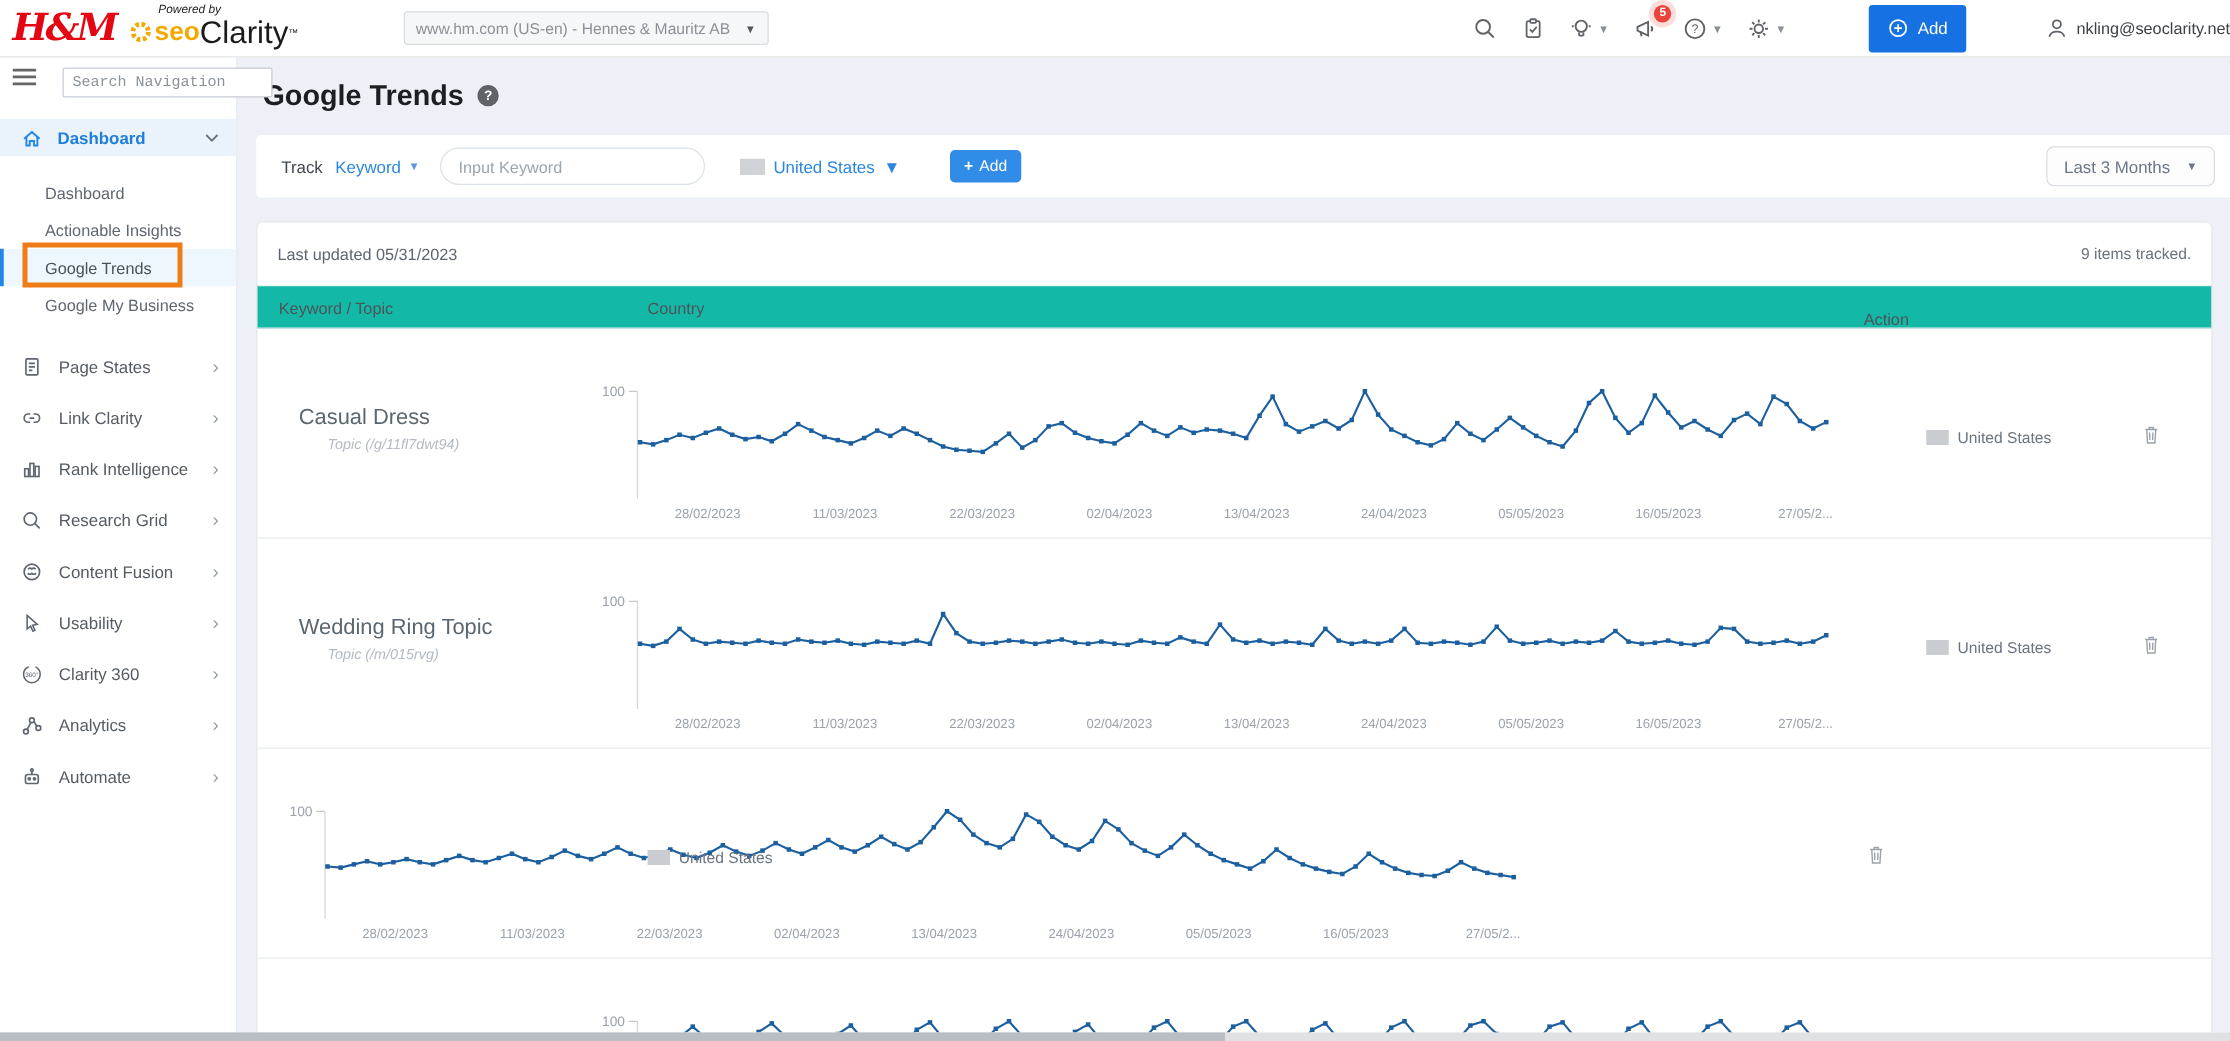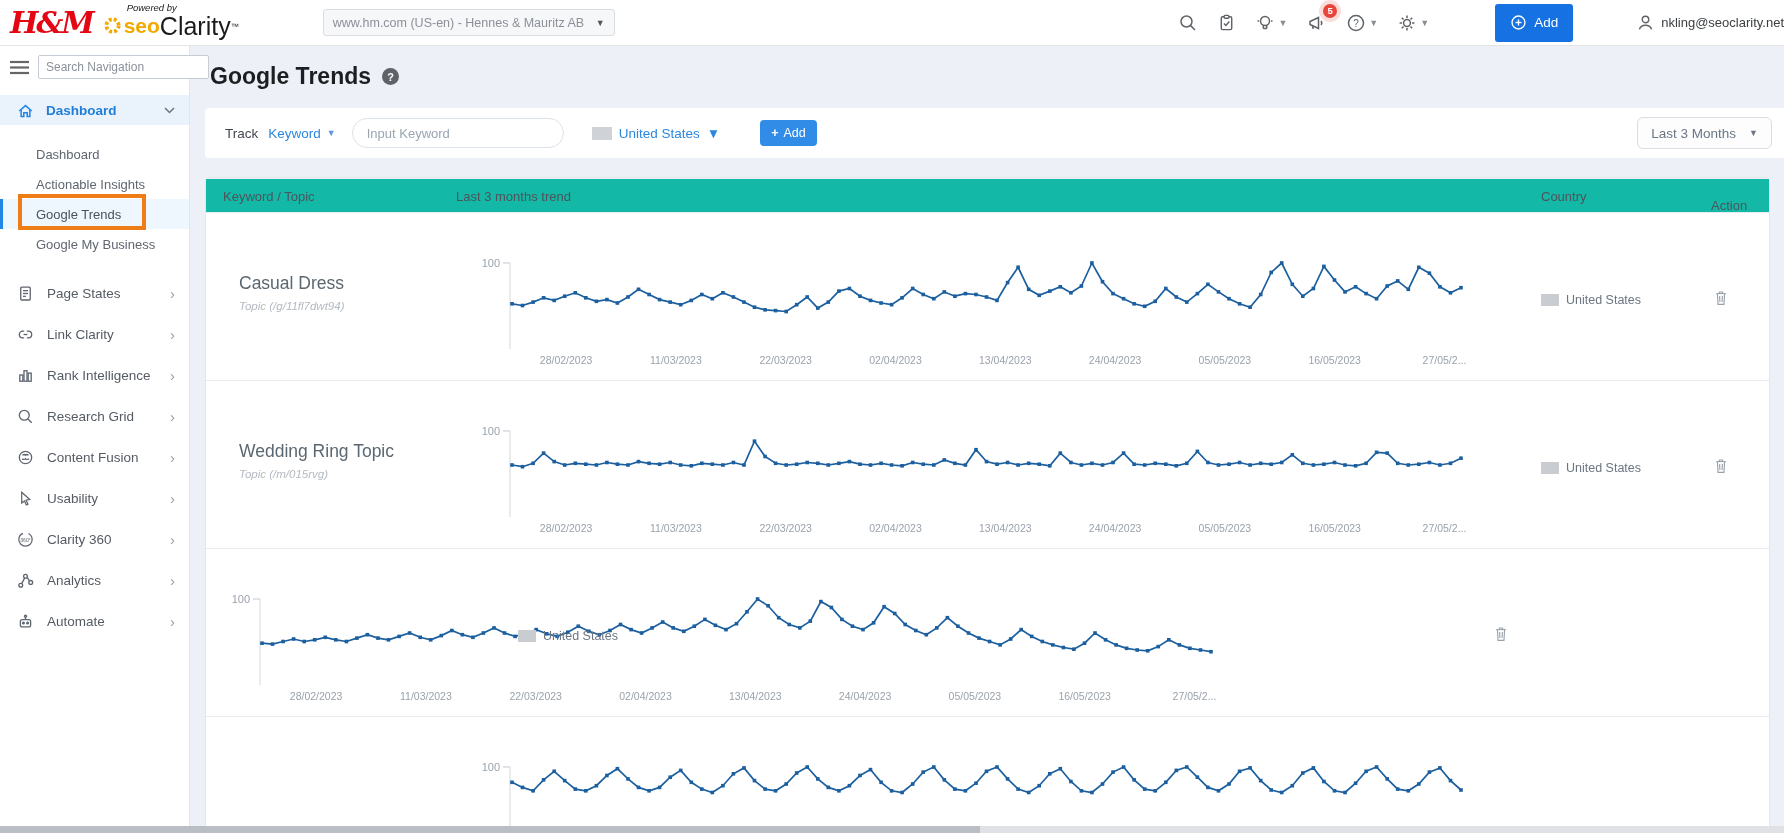--- a/index.html
+++ b/index.html
@@ -30,21 +30,21 @@
   .chevtiny{color:#8a8f96;font-size:9px;}
   .badge{position:absolute;top:-9px;right:-10px;background:#e8453c;color:#fff;font-size:9.5px;
     font-weight:bold;border-radius:9px;padding:1.5px 4.5px;box-shadow:0 0 0 4px #fbdedc;}
   .addbtn{margin-left:18px;height:38px;background:#1671e2;color:#fff;border:none;border-radius:3px;
     padding:0 15px;font-size:13.5px;display:flex;align-items:center;gap:7px;cursor:pointer;font-family:inherit;}
   .user{margin-left:15px;display:flex;align-items:center;gap:6px;font-size:13px;color:#3c4043;
     white-space:nowrap;cursor:pointer;flex-shrink:0;}
   
   .sidebar{position:absolute;top:46px;left:0;width:190px;bottom:7px;background:#fff;
     border-right:1px solid #e2e5e9;z-index:5;}
-  .side-top{padding:8px 10px;height:42px;display:flex;align-items:center;gap:9px;}
+  .side-top{padding:8px 10px;height:42px;display:flex;gap:21px;font-family:Liberation Mono, monospace;}
   .search-nav{flex:1;height:24px;border:1px solid #c6ccd4;border-radius:2px;font-size:12px;
     padding:0 7px;color:#555;font-family:inherit;outline:none;}
   .search-nav::placeholder{color:#8b929b;}
   .group{margin-top:7px;height:30px;background:#eaf2fc;display:flex;align-items:center;
     padding:0 14px 0 16px;cursor:pointer;}
   .group .glabel{color:#1f7fd8;font-weight:bold;font-size:13.5px;margin-left:11px;flex:1;}
   .submenu{padding-top:14px;}
   .subitem{height:30px;display:flex;align-items:center;padding-left:36px;font-size:13px;
     color:#5f6670;cursor:pointer;}
   .subitem.sel{background:#eef6fe;border-left:3px solid #2086e8;padding-left:33px;color:#4a5158;}
@@ -84,21 +84,21 @@
   .card-head{height:50px;display:flex;justify-content:space-between;align-items:center;
     padding:0 16px;font-size:13px;color:#5d6570;}
   .items-tracked{font-size:12.5px;color:#6a737c;}
   .thead,.trow{display:grid;grid-template-columns:250px 1fr 220px 70px;}
   .thead{height:35px;background:#14b8a6;border-top:1px solid #edf0f3;border-bottom:1px solid #e8ebee;
     align-items:center;font-size:13px;color:#4d545c;}
   .th-kw{padding-left:17px;} .th-co{padding-left:62px;} .th-ac{padding-left:12px;margin-top:19px;}
   .trow{height:168px;border-bottom:1px solid #e8ebee;}
   .cell-kw{padding:60px 0 0 33px;}
   .kw{font-size:17.5px;color:#5b6770;}
-  .topic{font-style:italic;font-size:11.5px;color:#b3bac2;margin-top:6px;}
+  .topic{font-style:italic;font-size:11.5px;color:#b3bac2;margin-top:6px;margin-left:23px;}
   .cell-tr{padding-top:8px;}
   .cell-co{padding:80px 0 0 62px;display:flex;align-items:flex-start;gap:7px;}
   .flag2{width:18px;height:12px;background:#c9cdd2;display:inline-block;margin-top:1px;}
   .cname{font-size:12.5px;color:#6b7580;}
   .cell-ac{padding:76px 0 0 14px;}
   .trash{cursor:pointer;display:inline-block;}
   
   .hscroll{position:absolute;bottom:0;left:0;width:1784px;height:7px;background:#dfe1e4;z-index:20;}
   .hthumb{height:7px;width:980px;background:#b9bec4;}
   svg{display:block;}
@@ -352,23 +352,26 @@
       <span style="font-weight:bold;">+</span>
       <span>Add</span>
     </button>
     <button class="range">
       <span>Last 3 Months</span>
         <span class="car">▼</span>
     </button>
   </div>
 
   <div class="card">
+    <div class="card-head">
+      <span>Last updated 05/31/2023</span>
+      <span class="items-tracked">9 items tracked.</span>
+    </div>
     <div class="thead">
       <div class="th-kw">Keyword / Topic</div>
-      <div class="th-tr">Last 3 months trend</div>
       <div class="th-co">Country</div>
       <div class="th-ac">Action</div>
     </div>
     <div id="rows">
   <div class="trow">
     <div class="cell-kw">
       <div class="kw">Casual Dress</div>
       <div class="topic">Topic (/g/11fl7dwt94)</div>
     </div>
     <div class="cell-tr">

